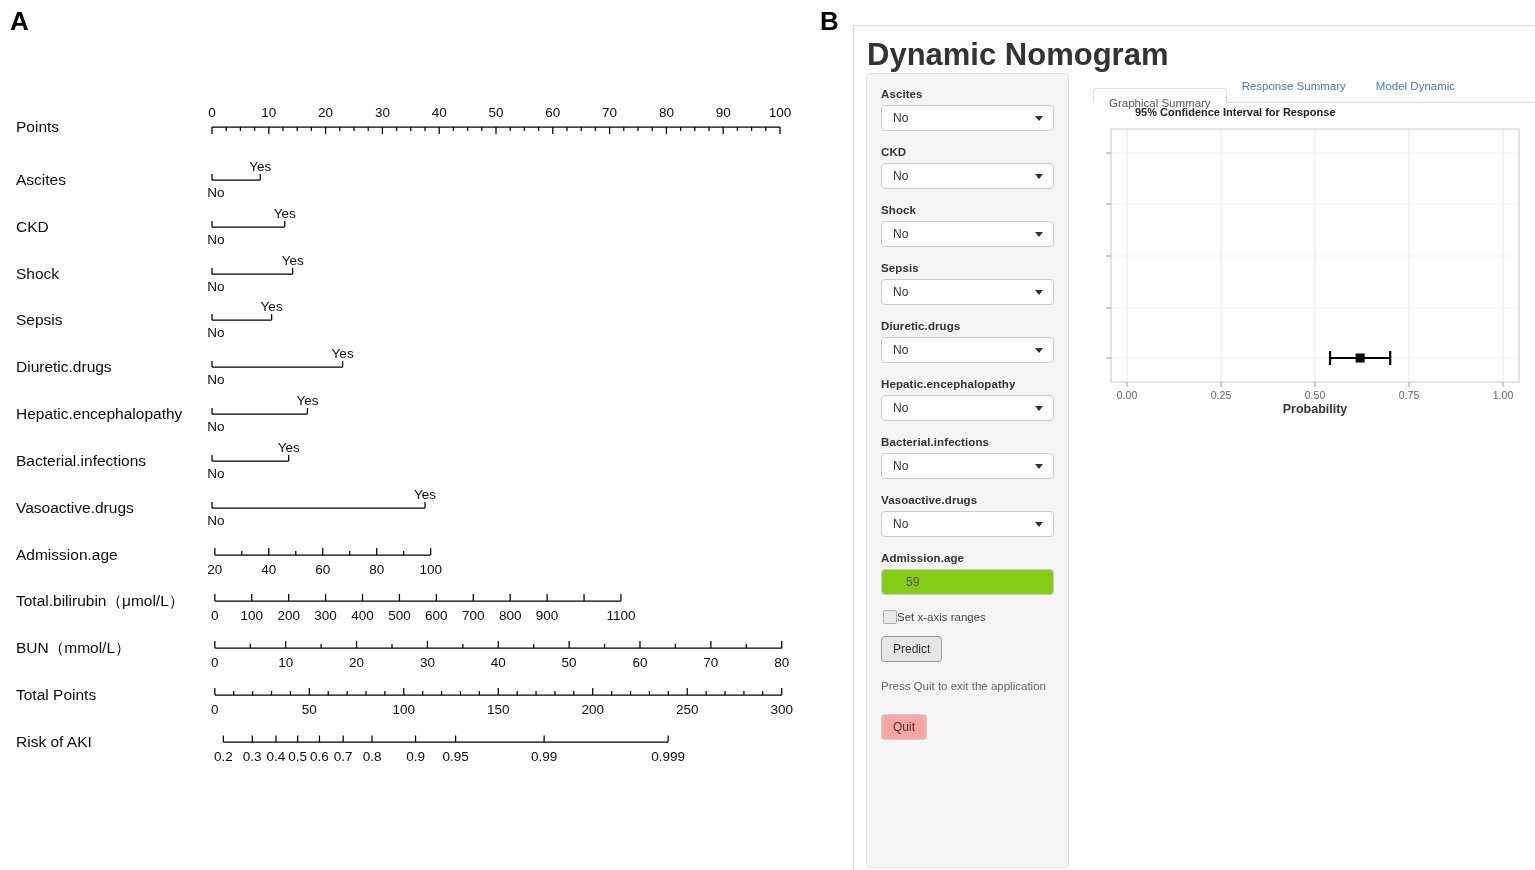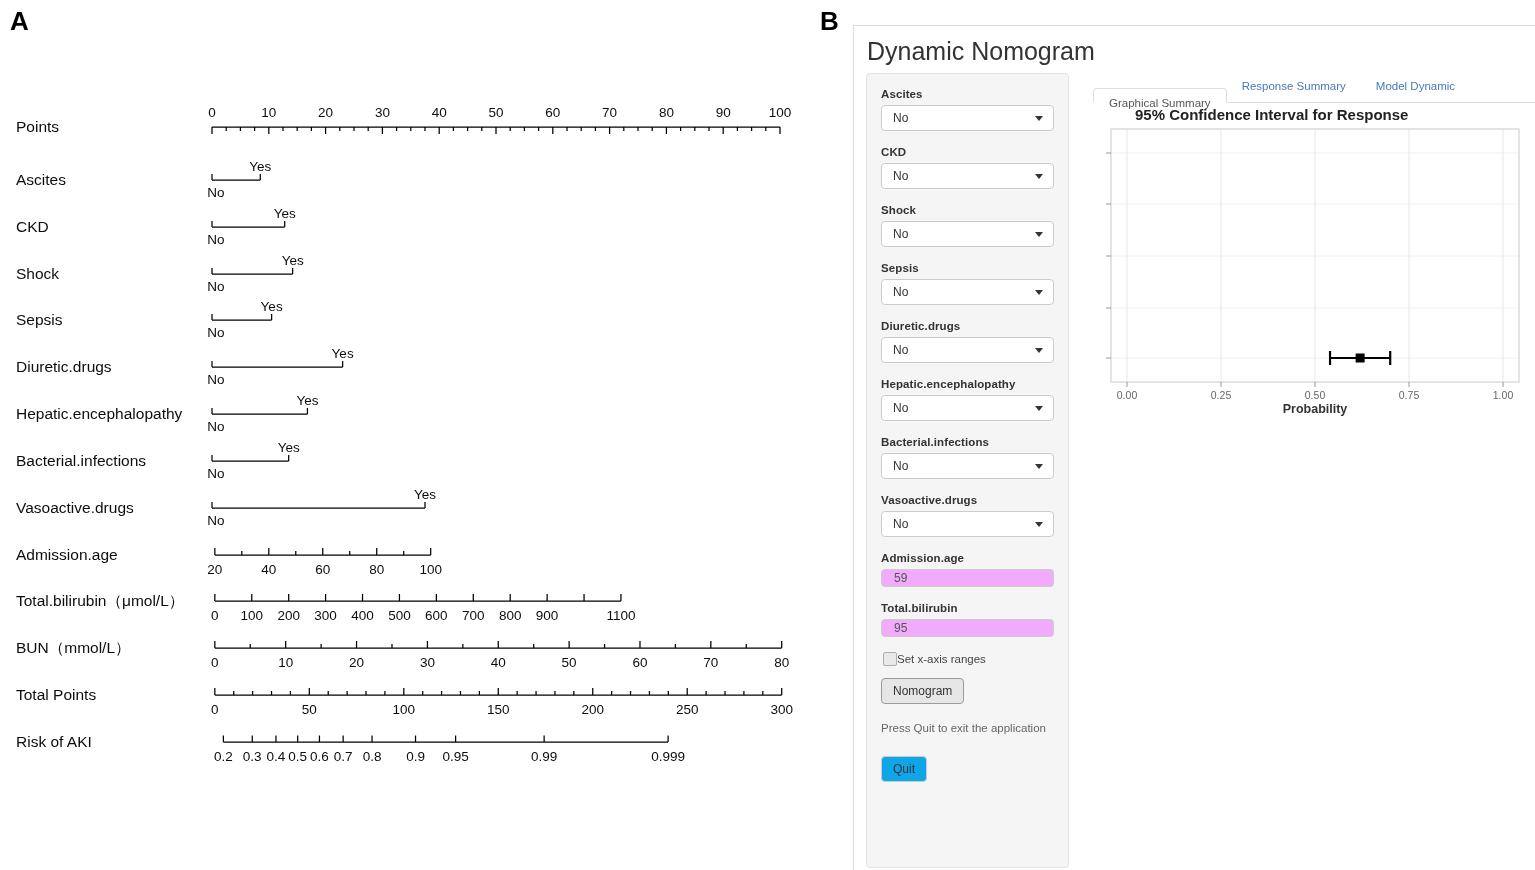--- a/index.html
+++ b/index.html
@@ -1,36 +1,36 @@
 <!DOCTYPE html>
 <html><head>
 <meta charset="utf-8">
 <style>
   html,body{margin:0;padding:0;background:#fff;font-family:"Liberation Sans",sans-serif;}
   .canvas{position:relative;width:1535px;height:870px;background:#fff;overflow:hidden;}
   .fig-label{position:absolute;font-size:26px;font-weight:bold;color:#000;}
   #nomogram{position:absolute;left:0;top:0;}
   #app{position:absolute;left:853px;top:25px;width:681px;height:845px;border-top:1px solid #ddd;border-left:1px solid #ddd;}
-  #app-title{position:absolute;left:13px;top:11px;font-size:25px;color:#333;}
+  #app-title{position:absolute;left:13px;top:11px;font-size:31px;color:#333;font-weight:bold;}
   #sidebar{position:absolute;left:12px;top:47px;width:173px;height:765px;background:#f5f5f5;border:1px solid #e3e3e3;border-radius:4px;padding:14px;}
   .form-group{margin-bottom:15px;}
   .ctl-label{display:block;font-weight:bold;font-size:11.5px;color:#333;margin-bottom:5px;letter-spacing:.1px;}
   .select-box{position:relative;height:24px;background:#fff;border:1px solid #ccc;border-radius:4px;font-size:12px;color:#333;line-height:24px;padding-left:11px;cursor:pointer;}
   .caret{position:absolute;right:10px;top:10px;width:0;height:0;border-left:4px solid transparent;border-right:4px solid transparent;border-top:5px solid #333;}
-  .num-input{display:block;width:100%;box-sizing:border-box;height:18px;border:1px solid #ccc;border-radius:4px;font-size:12px;color:#555;padding-left:12px;background:#f0abfc;font-family:inherit;}
+  .num-input{display:block;width:100%;box-sizing:border-box;height:26px;border:1px solid #ccc;border-radius:4px;font-size:12px;color:#555;padding-left:24px;background:#84cc16;font-family:inherit;}
   .checkbox-row{display:flex;align-items:center;margin:2px 0 12px 2px;font-size:11.5px;color:#444;}
   .checkbox{width:12px;height:12px;background:#e9e9e9;border:1px solid #adadad;border-radius:2px;flex:0 0 auto;}
   .btn{display:inline-block;font-size:12px;color:#333;border-radius:4px;padding:5px 11px;cursor:pointer;font-family:inherit;}
   #predict-btn{background:#e6e6e6;border:1px solid #9a9a9a;}
   .quit-help{font-size:11.5px;color:#666;margin:18px 0 22px;}
-  #quit-btn{background:#0ea5e9;border:1px solid #ccc;}
+  #quit-btn{background:#fca5a5;border:1px solid #ccc;}
   #tabbar{position:absolute;left:239px;top:46px;right:0;height:30px;border-bottom:1px solid #ddd;display:flex;align-items:stretch;}
   .tab{font-size:11.5px;padding:8px 15px 0 15px;color:#4a7ab3;cursor:pointer;white-space:nowrap;}
   .tab.active{background:#fff;border:1px solid #ddd;border-bottom:1px solid #fff;border-radius:4px 4px 0 0;color:#555;margin-bottom:-1px;margin-top:16px;}
-  #plot-title{position:absolute;left:281px;top:80px;font-size:15px;font-weight:bold;color:#222;}
+  #plot-title{position:absolute;left:281px;top:80px;font-size:11px;font-weight:bold;color:#222;}
   #ciplot{position:absolute;left:242px;top:95px;}
 </style>
 </head>
 <body>
 
 <div class="canvas">
   <div class="fig-label" style="left:10px;top:6px">A</div>
   <svg id="nomogram" width="860" height="800">
       <text x="16" y="132" font-size="15.5" text-anchor="start" fill="#0d0d0d" font-family="&quot;Liberation Sans&quot;, sans-serif" font-weight="normal">Points</text>
       <line x1="212" y1="127" x2="780" y2="127" stroke="#000" stroke-width="1.25"></line>
@@ -293,27 +293,24 @@
           <div class="select-box"><span>No</span><span class="caret"></span></div>
         </div><div class="form-group">
           <span class="ctl-label">Bacterial.infections</span>
           <div class="select-box"><span>No</span><span class="caret"></span></div>
         </div><div class="form-group">
           <span class="ctl-label">Vasoactive.drugs</span>
           <div class="select-box"><span>No</span><span class="caret"></span></div>
         </div><div class="form-group">
           <span class="ctl-label">Admission.age</span>
           <input class="num-input" value="59" style="">
-        </div><div class="form-group">
-          <span class="ctl-label">Total.bilirubin</span>
-          <input class="num-input" value="95" style="">
         </div><div class="checkbox-row">
           <span class="checkbox"></span>
           <span>Set x-axis ranges</span>
-        </div><span class="btn" id="predict-btn">Nomogram</span><div class="quit-help">Press Quit to exit the application</div><span class="btn" id="quit-btn">Quit</span></div>
+        </div><span class="btn" id="predict-btn">Predict</span><div class="quit-help">Press Quit to exit the application</div><span class="btn" id="quit-btn">Quit</span></div>
     <div id="tabbar">
         <div class="tab active">Graphical Summary</div>
         <div class="tab">Response Summary</div>
         <div class="tab">Model Dynamic</div>
       </div>
     <div id="plot-title">95% Confidence Interval for Response</div>
     <svg id="ciplot" width="450" height="300">
         <line x1="15" y1="32" x2="423" y2="32" stroke="#f0f0f0" stroke-width="1"></line>
         <line x1="15" y1="83" x2="423" y2="83" stroke="#f0f0f0" stroke-width="1"></line>
         <line x1="15" y1="135" x2="423" y2="135" stroke="#f0f0f0" stroke-width="1"></line>

